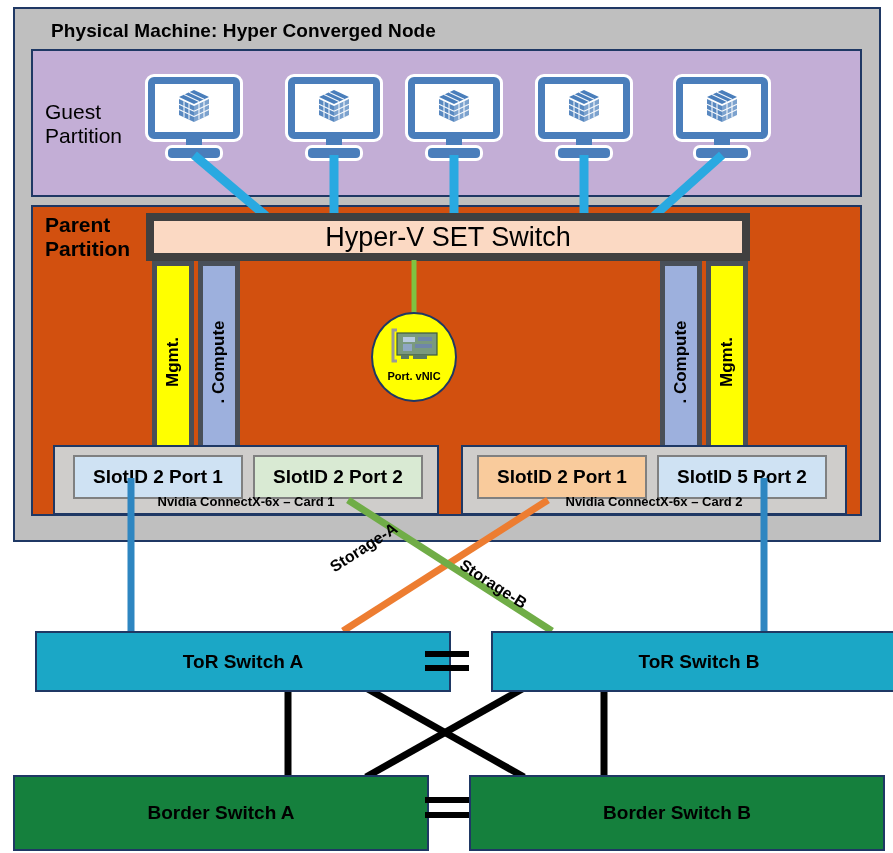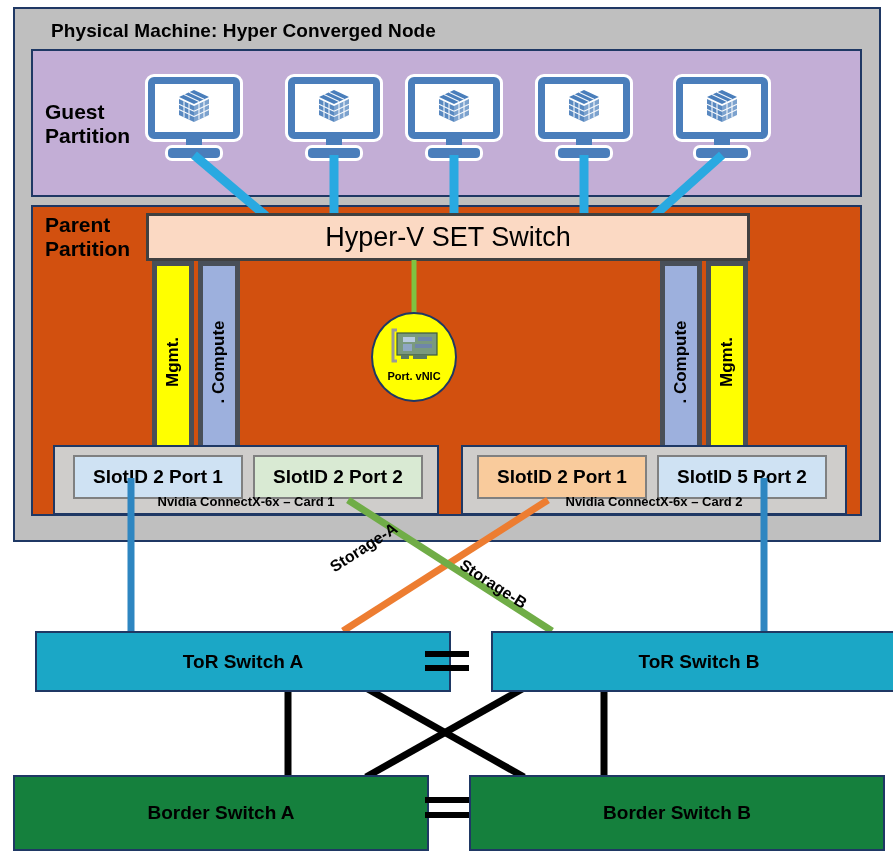--- a/index.html
+++ b/index.html
@@ -19,21 +19,21 @@
     font-size:19px;font-weight:bold;color:#000;letter-spacing:.1px;margin-left:16px;
   }
 
   
   #guest-partition{
     left:31px;top:49px;width:831px;height:148px;
     background:#c3aed6;border:2px solid #1f3864;
   }
   #guest-label{
     left:45px;top:100px;width:130px;
-    font-size:21px;font-weight:bold;color:#000;line-height:1.12;
+    font-size:21px;font-weight:normal;color:#000;line-height:1.12;
   }
 
   
   .vm{position:absolute;width:92px;height:82px;}
   .vm .screen{
     position:absolute;left:0;top:0;width:92px;height:62px;
     background:#ffffff;border:7px solid #4a7ebb;border-radius:6px;
     box-shadow:0 0 0 3px #ffffff;box-sizing:border-box;
   }
   .vm .neck{position:absolute;left:38px;top:62px;width:16px;height:11px;background:#4a7ebb;}
@@ -47,21 +47,21 @@
     background:#d2500f;border:2px solid #1f3864;
   }
   #parent-label{
     left:45px;top:213px;width:130px;
     font-size:21px;font-weight:bold;color:#000;line-height:1.12;
   }
 
   
   #set-switch{
     left:146px;top:213px;width:604px;height:48px;
-    background:#fbd9c3;border:3px solid #404040;
+    background:#fbd9c3;border:8px solid #404040;
     display:flex;align-items:center;justify-content:center;
     font-size:27px;color:#000;
   }
 
   
   .barwrap{position:absolute;top:261px;height:201px;}
   .bar{position:absolute;top:0;height:201px;border:5px solid #494f58;box-sizing:border-box;}
   .bar span{
     position:absolute;left:50%;top:50%;
     transform:translate(-50%,-50%) rotate(-90deg);

